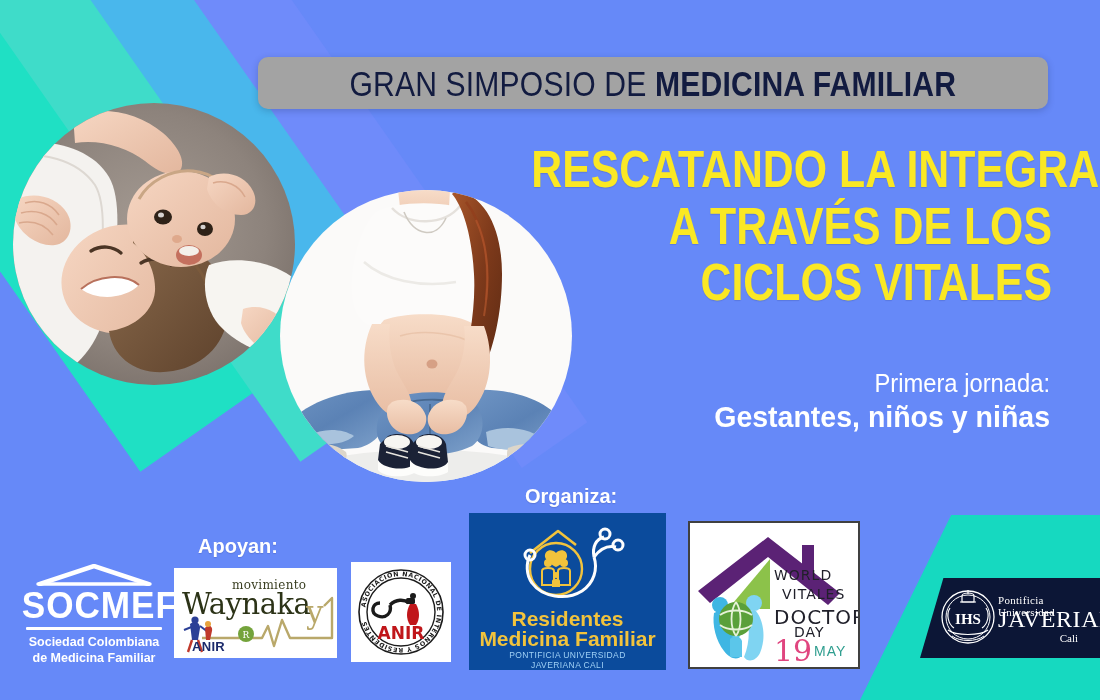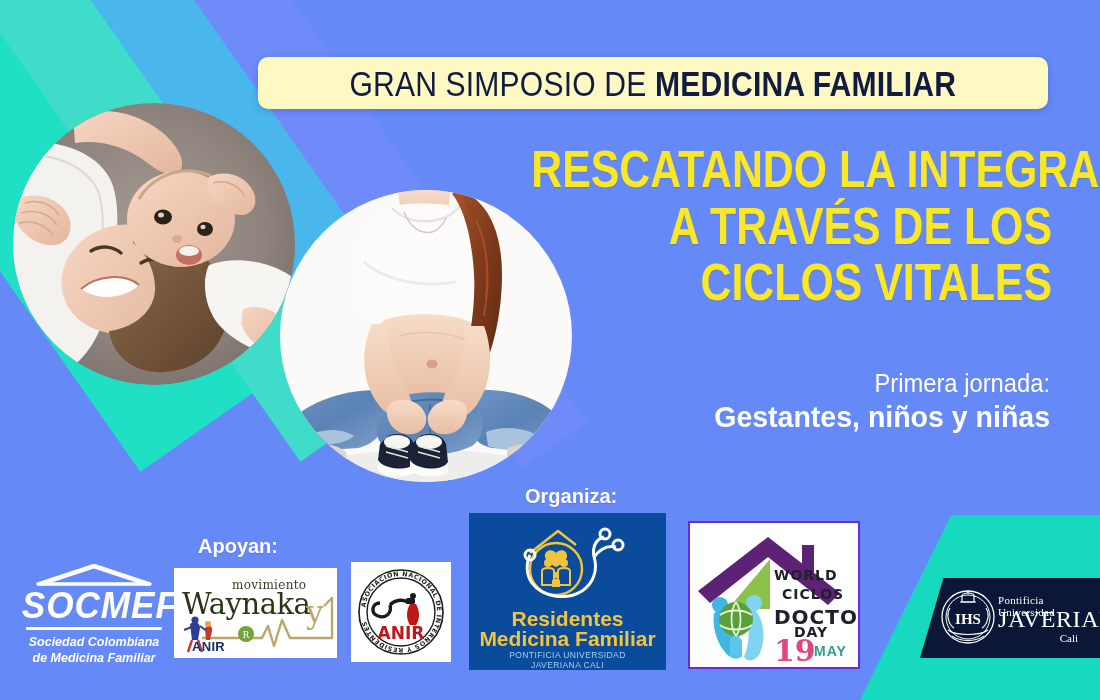--- a/index.html
+++ b/index.html
@@ -72,21 +72,21 @@
   #photo-pregnant {
     left: 280px; top: 190px;
     width: 292px; height: 292px;
   }
 
   
   #title-banner {
     position: absolute;
     left: 258px; top: 57px;
     width: 790px; height: 52px;
-    background: #fef9c3;
+    background: #a3a3a3;
     border-radius: 10px;
     display: flex;
     align-items: center;
     justify-content: center;
     box-shadow: 0 2px 7px rgba(20,30,70,.22);
   }
   #title-banner .t {
     font-size: 35px;
     color: #121b40;
     letter-spacing: .2px;
@@ -153,21 +153,20 @@
   #label-organiza { left: 525px; top: 485px; }
   #label-conmemoracion { left: 692px; top: 485px; }
 
   
   #logo-socmef {
     position: absolute;
     left: 18px; top: 564px;
     width: 152px; height: 115px;
     color: #fff;
     text-align: center;
-    font-style: italic;
   }
   #logo-socmef .roof { display:block; margin: 0 auto 1px; }
   #logo-socmef .word {
     font-size: 37px; font-weight: 700; letter-spacing: 1px;
     line-height: 1.0; transform: scaleX(.95);
   }
   #logo-socmef .rule {
     height: 3px; background: #fff; margin: 3px 8px 5px; border-radius:1px;
   }
   #logo-socmef .sub {
@@ -181,22 +180,21 @@
     overflow: hidden;
   }
   #logo-waynakay { left: 174px; top: 568px; width: 163px; height: 90px; }
   #logo-anir     { left: 351px; top: 562px; width: 100px; height: 100px; }
   #logo-residentes {
     left: 469px; top: 513px; width: 197px; height: 157px;
     background: #0b4b9c;
   }
   #logo-wfdd {
     left: 688px; top: 521px; width: 172px; height: 148px;
-    border: 2px solid #6d28d9;
-    font-weight: bold;
+    border: 2px solid #404040;
   }
   #logo-javeriana {
     left: 920px; top: 578px; width: 180px; height: 80px;
     background: #0c1636;
     clip-path: polygon(13% 0, 100% 0, 100% 100%, 0 100%);
   }
 
   
   .wk { position:absolute; inset:0; }
   .wk .mov {
@@ -515,21 +513,21 @@
         <circle cx="30" cy="82" r="8" fill="#3fb6e3"></circle>
         <path d="M66 88 C74 98 76 116 70 130 C66 138 58 140 54 134 C60 120 60 102 56 92 C58 88 62 86 66 88 Z" fill="#7fd4f2"></path>
         <circle cx="64" cy="80" r="8" fill="#7fd4f2"></circle>
         <path d="M40 116 C44 112 50 112 52 118 L52 134 L40 134 Z" fill="#5bc6ea"></path>
         <circle cx="46" cy="110" r="5" fill="#5bc6ea"></circle>
 
         <circle cx="46" cy="96" r="17" fill="#5aa03a"></circle>
         <path d="M30 92 C38 86 54 86 62 92 M30 102 C38 108 54 108 62 102 M46 79 C40 88 40 104 46 113 M46 79 C52 88 52 104 46 113" fill="none" stroke="#e6f2d8" stroke-width="1.8"></path>
       </svg>
       <div class="w1">WORLD</div>
-      <div class="w2">CICLOS</div>
+      <div class="w2">VITALES</div>
       <div class="w3">DOCTOR</div>
       <div class="w4">DAY</div>
       <div class="num">19</div>
       <div class="may">MAY</div>
     </div>
   </div>
 
   <div id="logo-javeriana" class="logobox">
     <div class="jv">
       <svg width="56" height="62" viewBox="0 0 56 62">

